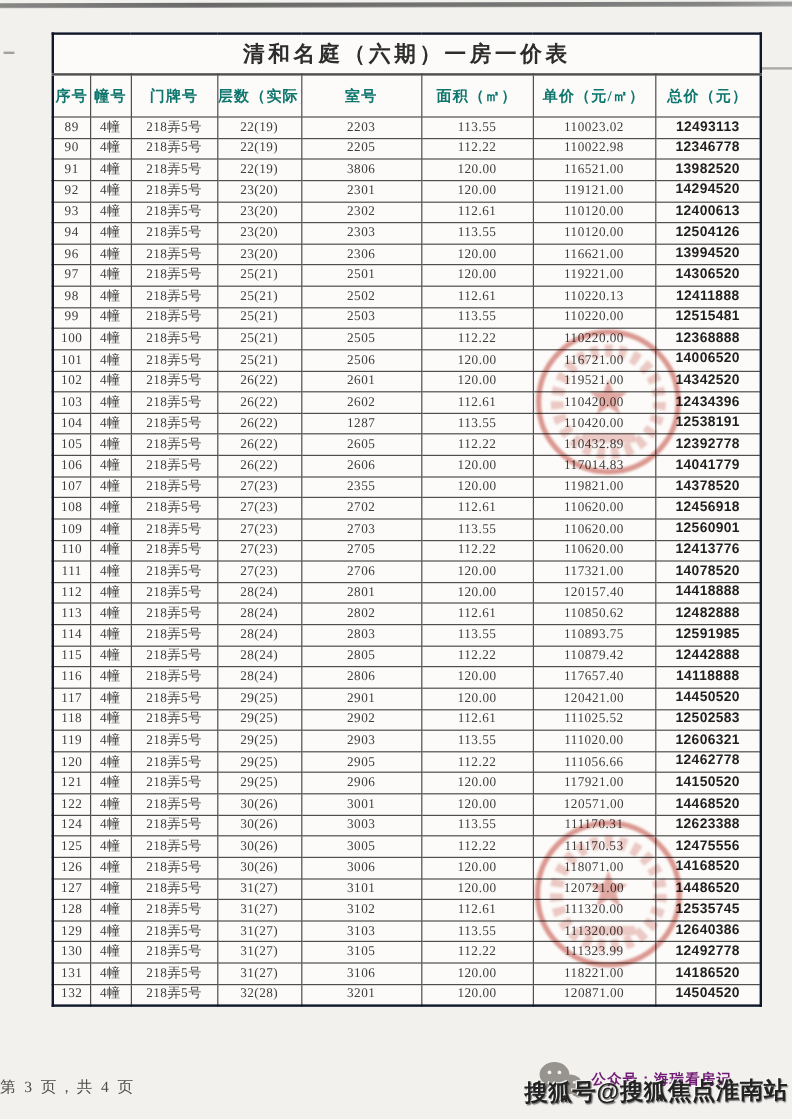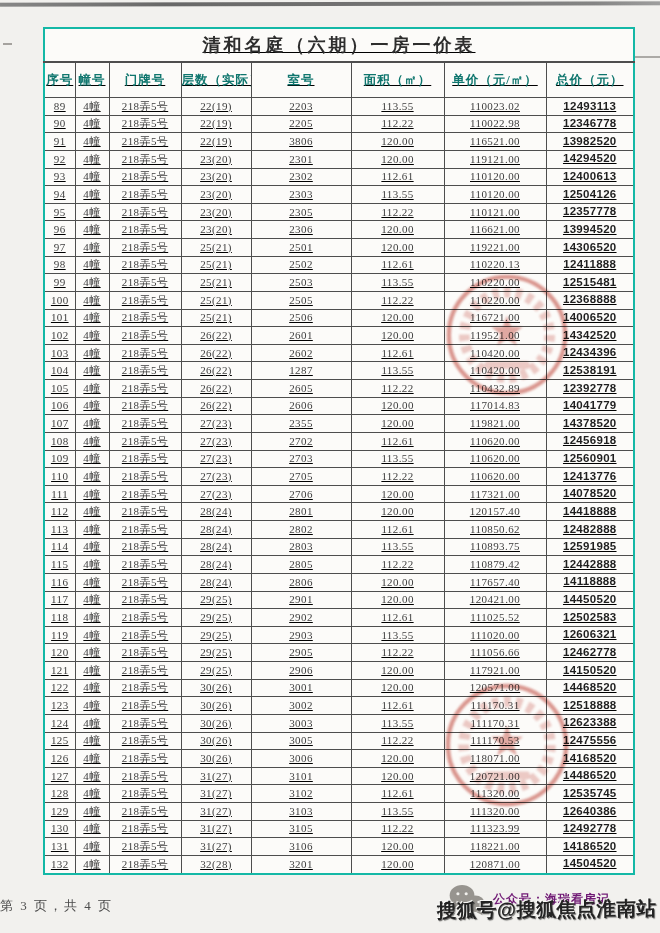--- a/index.html
+++ b/index.html
@@ -12,21 +12,21 @@
   .scan-line-top {
     position:absolute; left:0; top:2px; width:100%; height:4px;
     background:linear-gradient(90deg,#6e6e6e,#474747 25%,#555 60%,#6a6a6a 90%,#8a8a8a);
     opacity:.8; filter:blur(.4px); transform:rotate(-0.12deg);
   }
   .scan-dash-left { position:absolute; left:3px; top:43px; width:9px; height:2px; background:#a5a29e; }
   .scan-line-right { position:absolute; left:633px; top:56px; width:27px; height:2px; background:#8f8c88; opacity:.7; }
 
   
   .sheet { position:absolute; left:43px; top:27px; width:590px; z-index:1; }
-  table { border-collapse:collapse; table-layout:fixed; width:590px; background:#fcfbf9; border:2px solid #14b8a6;text-decoration:underline; }
+  table { border-collapse:collapse; table-layout:fixed; width:590px; background:#fcfbf9; border:2px solid #0f172a; }
   th, td { border:1px solid #4e4e4e; text-align:center; padding:0; overflow:hidden; white-space:nowrap; }
   .title-cell { height:32px; font-size:18px; font-weight:700; letter-spacing:3px; color:#2d2d2d; border-bottom-width:2px; }
   .header-row th { height:34px; font-size:12.5px; font-weight:700; color:#0f766e; letter-spacing:1px; }
   tbody td { height:16.64px; font-size:11px; line-height:1; color:#3e3e3e; letter-spacing:.4px; }
   tbody td:last-child { font-family:"Liberation Sans","DejaVu Sans",sans-serif; font-weight:700; color:#1f1f1f; font-size:11.5px; letter-spacing:.3px; }
 
   
   .stamp { position:absolute; z-index:5; mix-blend-mode:multiply; opacity:.92; }
   .stamp-1 { left:444px; top:272px; width:126px; height:126px; }
   .stamp-2 { left:443px; top:681px; width:128px; height:128px; }
@@ -142,30 +142,20 @@
             <td>94</td>
             <td>4幢</td>
             <td>218弄5号</td>
             <td>23(20)</td>
             <td>2303</td>
             <td>113.55</td>
             <td>110120.00</td>
             <td>12504126</td>
           </tr>
           <tr>
-            <td>95</td>
-            <td>4幢</td>
-            <td>218弄5号</td>
-            <td>23(20)</td>
-            <td>2305</td>
-            <td>112.22</td>
-            <td>110121.00</td>
-            <td>12357778</td>
-          </tr>
-          <tr>
             <td>96</td>
             <td>4幢</td>
             <td>218弄5号</td>
             <td>23(20)</td>
             <td>2306</td>
             <td>120.00</td>
             <td>116621.00</td>
             <td>13994520</td>
           </tr>
           <tr>
@@ -420,30 +410,20 @@
           </tr>
           <tr>
             <td>122</td>
             <td>4幢</td>
             <td>218弄5号</td>
             <td>30(26)</td>
             <td>3001</td>
             <td>120.00</td>
             <td>120571.00</td>
             <td>14468520</td>
-          </tr>
-          <tr>
-            <td>123</td>
-            <td>4幢</td>
-            <td>218弄5号</td>
-            <td>30(26)</td>
-            <td>3002</td>
-            <td>112.61</td>
-            <td>111170.31</td>
-            <td>12518888</td>
           </tr>
           <tr>
             <td>124</td>
             <td>4幢</td>
             <td>218弄5号</td>
             <td>30(26)</td>
             <td>3003</td>
             <td>113.55</td>
             <td>111170.31</td>
             <td>12623388</td>

